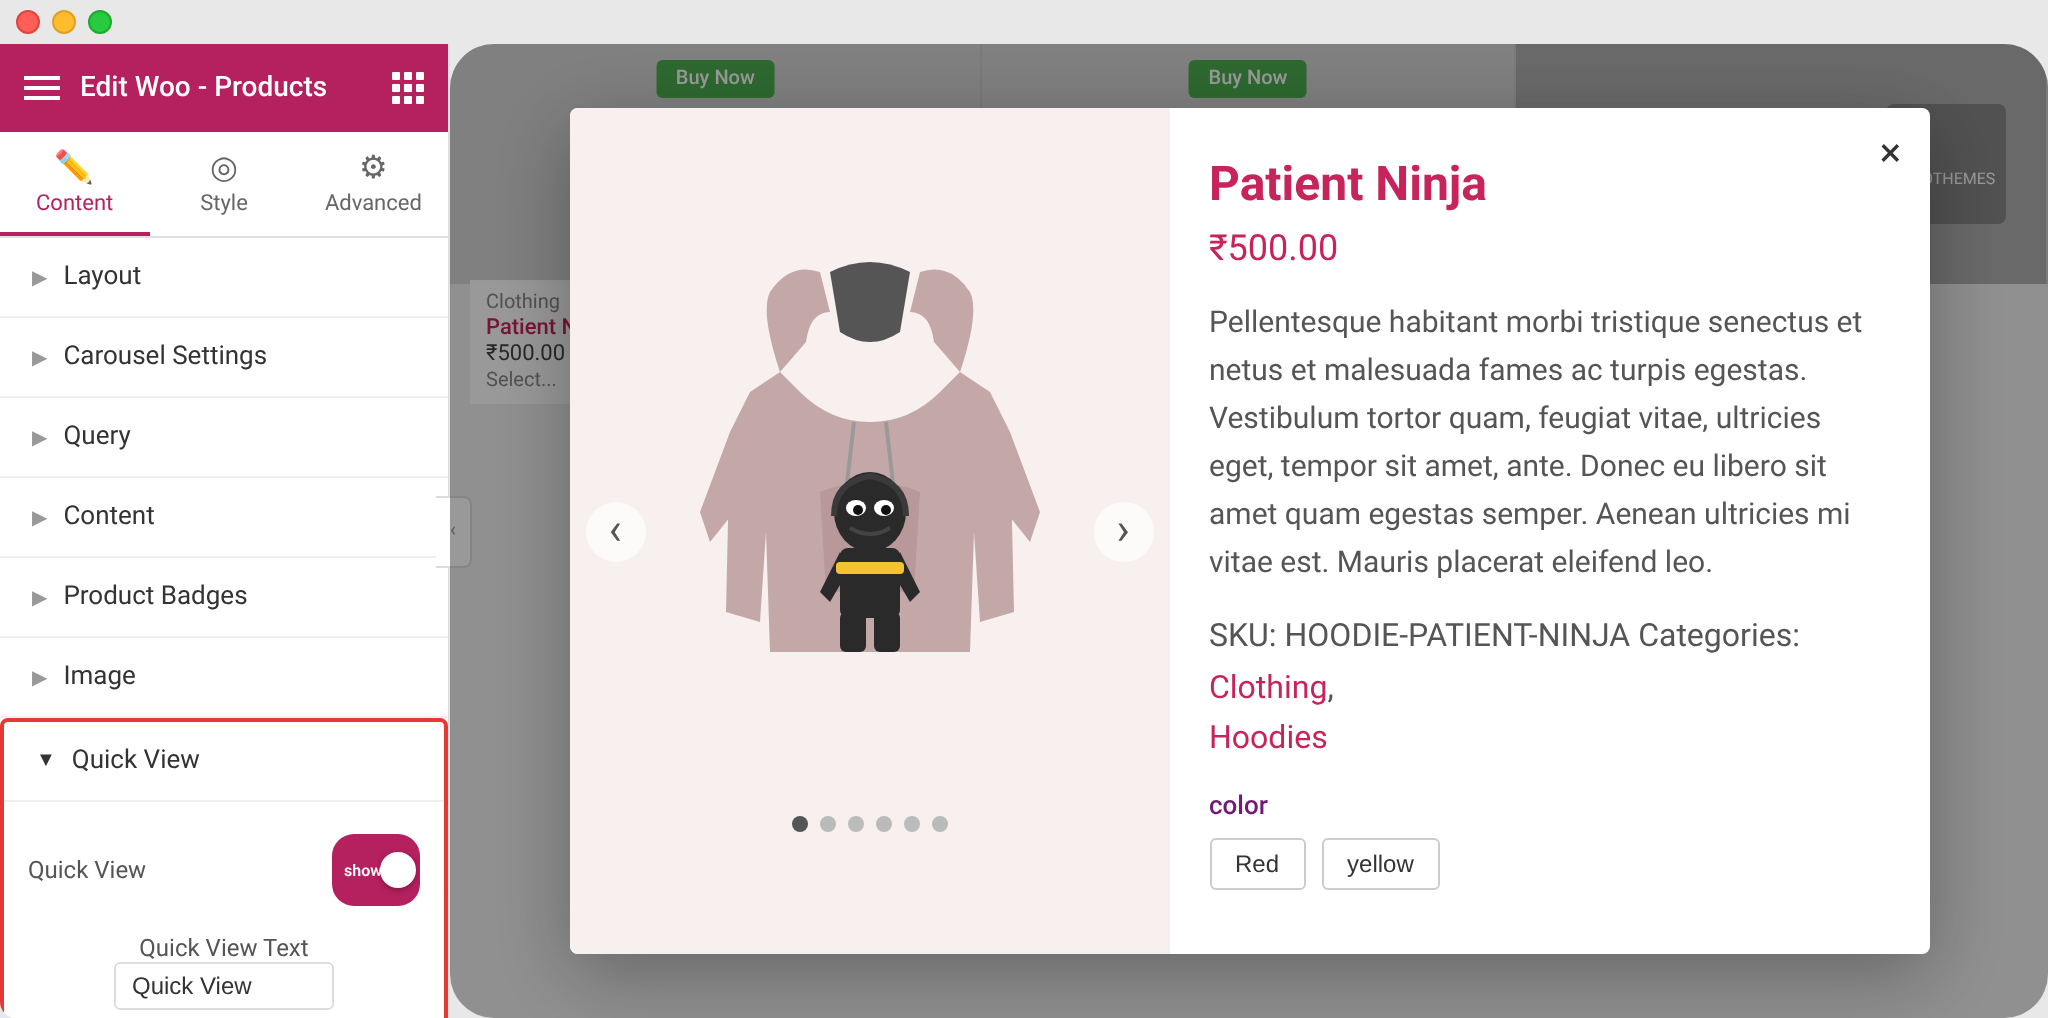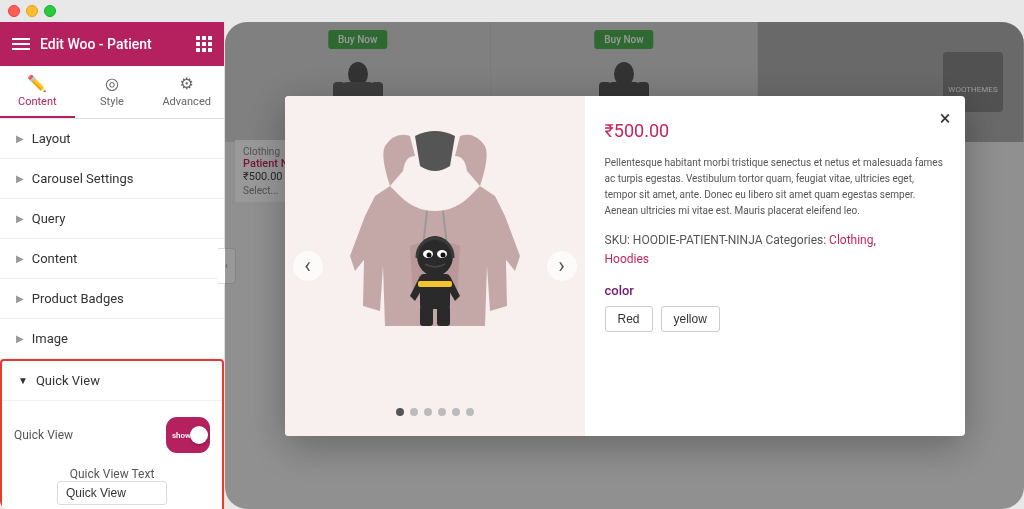--- a/index.html
+++ b/index.html
@@ -428,28 +428,28 @@
       margin-bottom: 8px;
     }
 
     .product-price {
       font-size: 18px;
       color: #c8245c;
       margin-bottom: 14px;
     }
 
     .product-description {
-      font-size: 10px;
+      font-size: 15px;
       color: #555;
       line-height: 1.6;
       margin-bottom: 2px;
     }
 
     .product-meta {
-      font-size: 12px;
+      font-size: 16px;
       color: #555;
       margin-bottom: 14px;
       line-height: 1.6;
       margin-top: 12px;
     }
 
     .product-meta a {
       color: #c8245c;
       text-decoration: none;
     }
@@ -495,21 +495,21 @@
 
   <div class="sidebar">
 
     <div class="sidebar-header">
       <div class="sidebar-header-left">
         <div class="hamburger-icon">
           <span></span>
             <span></span>
             <span></span>
         </div>
-        <span class="sidebar-title">Edit Woo - Patient</span>
+        <span class="sidebar-title">Edit Woo - Products</span>
       </div>
       <div class="grid-icon">
         <span></span>
           <span></span>
           <span></span>
         <span></span>
           <span></span>
           <span></span>
         <span></span>
           <span></span>
@@ -685,20 +685,21 @@
               <div class="modal-dot active"></div>
               <div class="modal-dot"></div>
               <div class="modal-dot"></div>
               <div class="modal-dot"></div>
               <div class="modal-dot"></div>
               <div class="modal-dot"></div>
             </div>
           </div>
 
           <div class="modal-info-side">
+            <h2 class="product-title">Patient Ninja</h2>
             <div class="product-price">₹500.00</div>
             <p class="product-description">Pellentesque habitant morbi tristique senectus et netus et malesuada fames ac turpis egestas. Vestibulum tortor quam, feugiat vitae, ultricies eget, tempor sit amet, ante. Donec eu libero sit amet quam egestas semper. Aenean ultricies mi vitae est. Mauris placerat eleifend leo.</p>
             <div class="product-meta">
               <span>SKU: HOODIE-PATIENT-NINJA</span>
               <span>Categories:</span>
               <a href="#">Clothing</a>,
               <br>
               <a href="#">Hoodies</a>
             </div>
 

